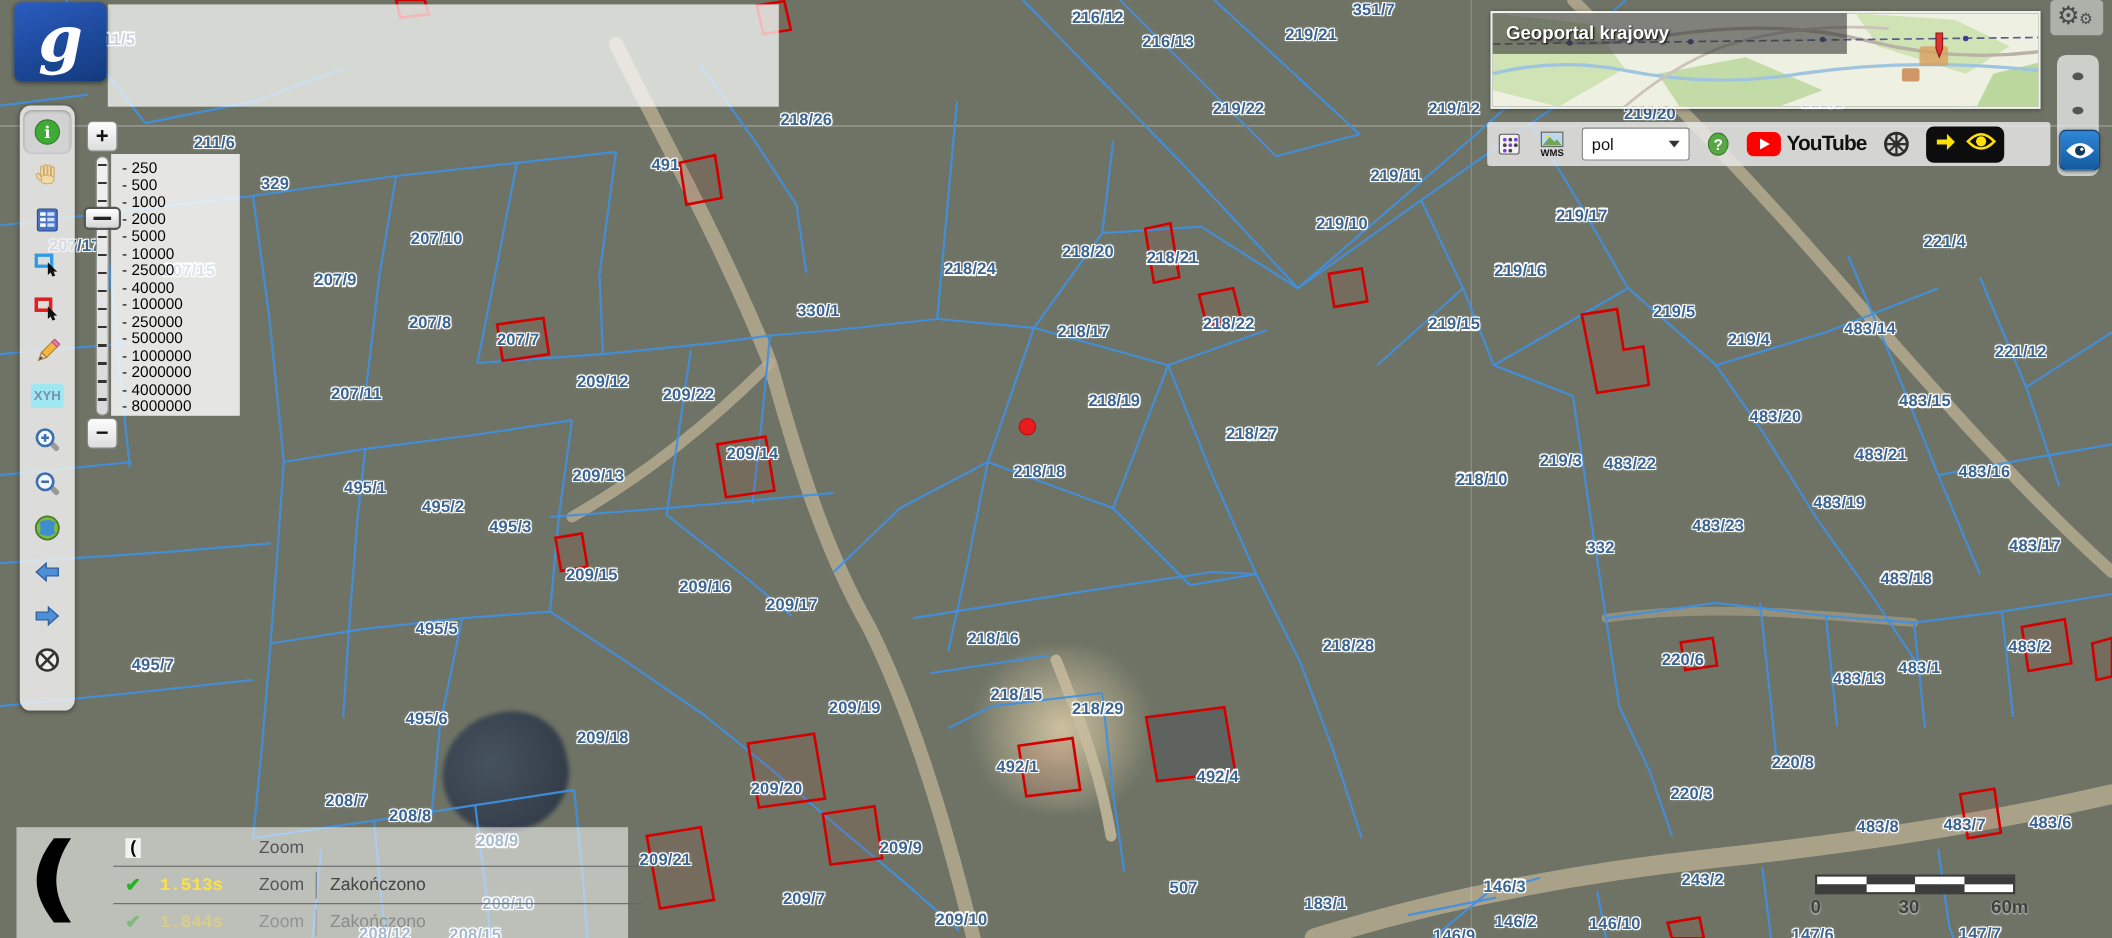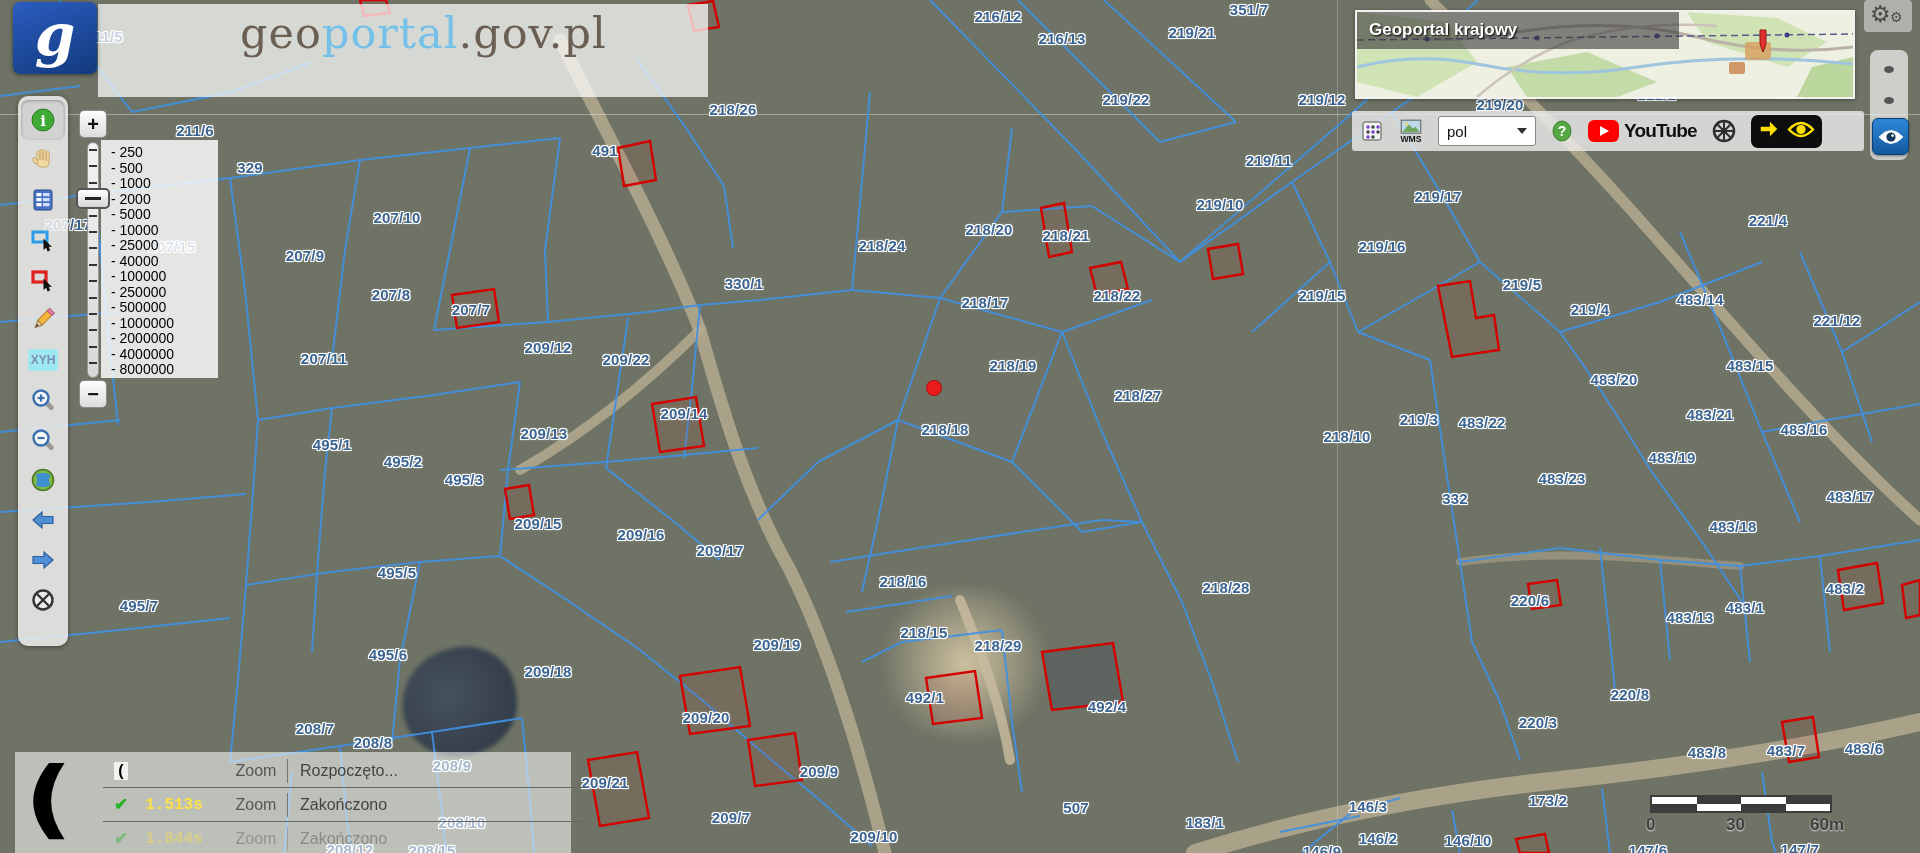--- a/index.html
+++ b/index.html
@@ -337,21 +337,21 @@
       <span class="plabel" style="left: 925px; top: 697px;">492/1</span>
       <span class="plabel" style="left: 1107px; top: 706px;">492/4</span>
       <span class="plabel" style="left: 1076px; top: 807px;">507</span>
       <span class="plabel" style="left: 1205px; top: 822px;">183/1</span>
       <span class="plabel" style="left: 1368px; top: 806px;">146/3</span>
       <span class="plabel" style="left: 1378px; top: 838px;">146/2</span>
       <span class="plabel" style="left: 1468px; top: 840px;">146/10</span>
       <span class="plabel" style="left: 1322px; top: 851px;">146/9</span>
       <span class="plabel" style="left: 1648px; top: 850px;">147/6</span>
       <span class="plabel" style="left: 1800px; top: 849px;">147/7</span>
-      <span class="plabel" style="left: 1548px; top: 800px;">173/2</span>
+      <span class="plabel" style="left: 1548px; top: 800px;">243/2</span>
       <span class="plabel" style="left: 1530px; top: 600px;">220/6</span>
       <span class="plabel" style="left: 1538px; top: 722px;">220/3</span>
       <span class="plabel" style="left: 1630px; top: 694px;">220/8</span>
       <span class="plabel" style="left: 1690px; top: 617px;">483/13</span>
       <span class="plabel" style="left: 1745px; top: 607px;">483/1</span>
       <span class="plabel" style="left: 1845px; top: 588px;">483/2</span>
       <span class="plabel" style="left: 1707px; top: 752px;">483/8</span>
       <span class="plabel" style="left: 1786px; top: 750px;">483/7</span>
       <span class="plabel" style="left: 1864px; top: 748px;">483/6</span>
       <span class="plabel" style="left: 315px; top: 728px;">208/7</span>
@@ -361,23 +361,20 @@
       <span class="plabel" style="left: 350px; top: 849px;">208/12</span>
       <span class="plabel" style="left: 432px; top: 850px;">208/15</span>
     </div>
 
   <div id="red-marker" style="left: 934px; top: 388px;"></div>
 
   <div id="header-band"></div>
   <div id="logo">
       <span>g</span>
     </div>
-  <div id="site-title">
-    <span class="t1">geo</span><span class="t2">portal</span><span class="t3">.gov.pl</span>
-  </div>
 
   <div id="left-toolbar">
       <div class="tool active">
         <svg width="26" height="26" viewBox="0 0 26 26">
           <circle cx="13" cy="13" r="11" fill="#3faa35" stroke="#2c7d25"></circle>
           <text x="13" y="18.5" font-size="15" font-family="DejaVu Serif,serif" font-weight="bold" fill="#fff" text-anchor="middle">i</text>
         </svg>
       </div>
       <div class="tool">
         <svg width="26" height="26" viewBox="0 0 26 26">
@@ -592,21 +589,20 @@
         <circle cx="15.6" cy="7.6" r="1.4" fill="#fff"></circle>
       </svg>
   </div>
 
   <div id="status-panel">
     <span id="big-moon">(</span>
   <div class="st-row" style="top: 2px;">
         <span class="cell-icon"><span class="mini-moon">(</span></span>
         <span class="cell-time"></span>
         <span class="cell-action">Zoom</span>
-        <span class="cell-status">Rozpoczęto...</span>
       </div>
       <div class="st-sep" style="top: 35px;"></div>
       <div class="st-row" style="top: 36px;">
         <span class="cell-icon"><span class="check">✔</span></span>
         <span class="cell-time">1.513s</span>
         <span class="cell-action">Zoom</span>
         <span class="cell-status">Zakończono</span>
       </div>
       <div class="st-sep" style="top: 69px;"></div>
       <div class="st-row faded" style="top: 70px;">

